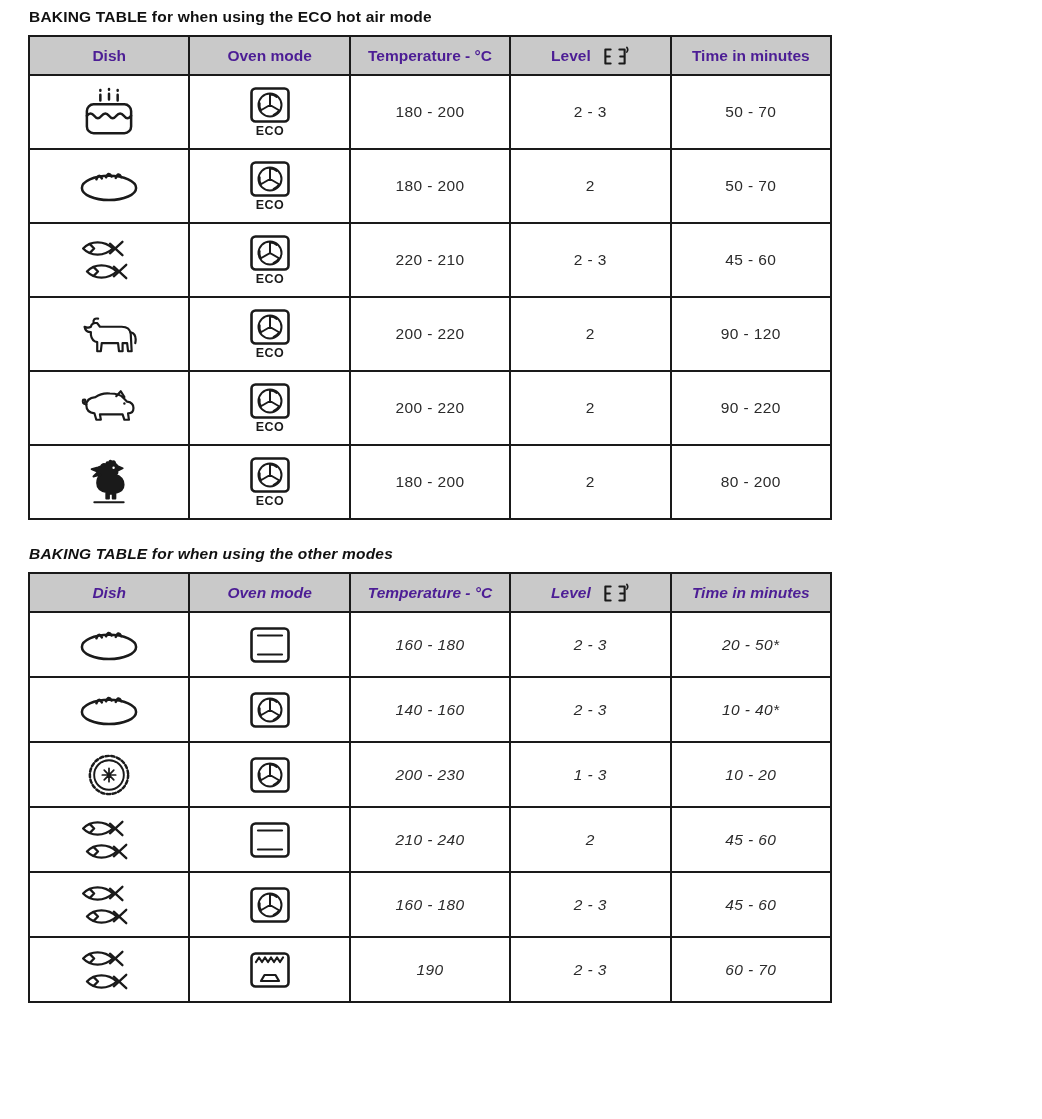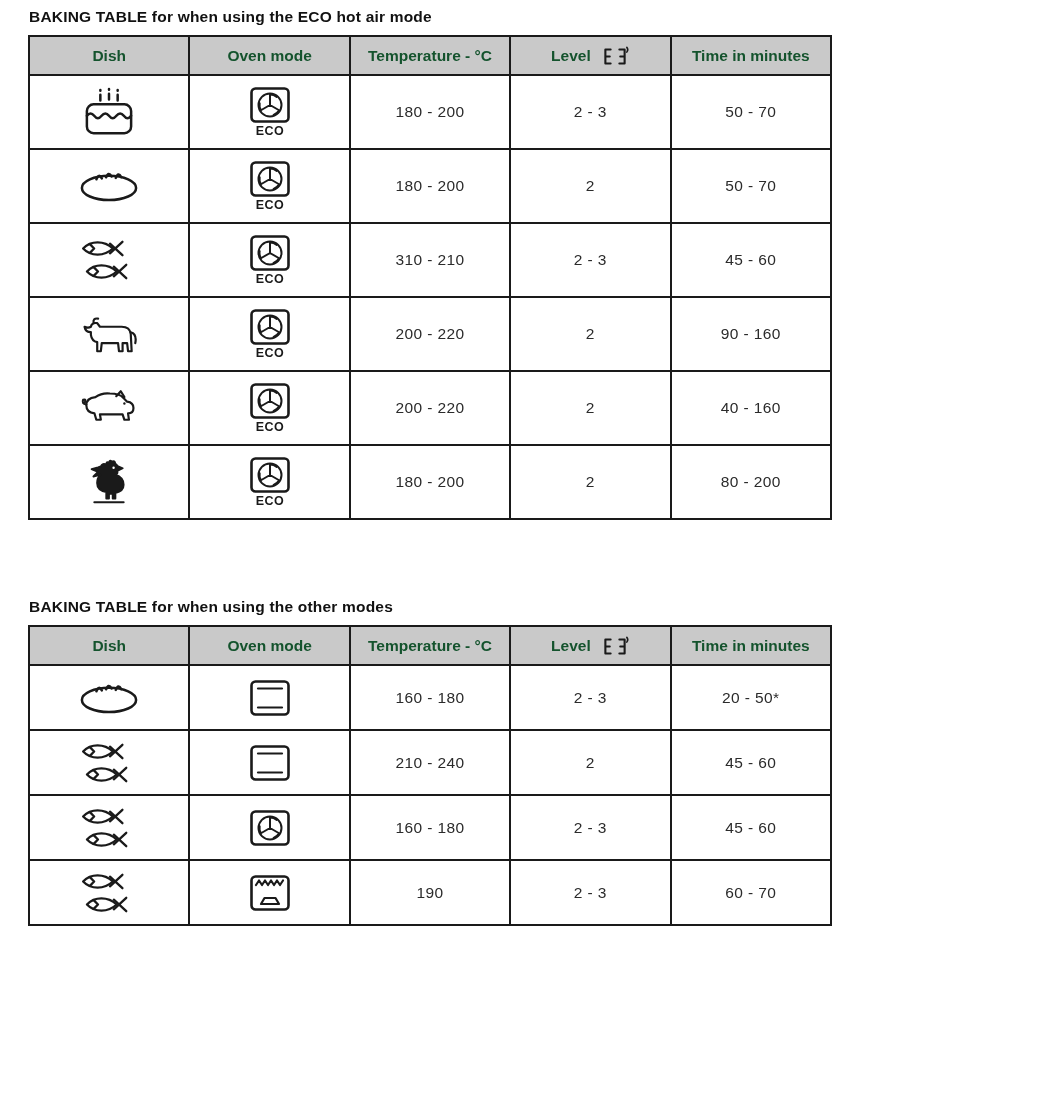--- a/index.html
+++ b/index.html
@@ -36,30 +36,30 @@
     border:2px solid var(--border-color);
     text-align:center;
     vertical-align:middle;
     padding:0;
   }
   table.baking thead th{
     background:var(--header-bg);
     height:39px;
     font-size:15.5px;
     font-weight:700;
-    color:#14532d;
+    color:#4c1d95;
   }
   table.baking td{
     font-size:15.5px;
     letter-spacing:.4px;
     color:#2b2b2b;
   }
   .sec-eco tbody tr{height:74px;}
   .sec-other tbody tr{height:65px;}
-  .sec-other{margin-top:78px;}
+  .sec-other{margin-top:25px;font-style:italic;}
   .th-inner{
     display:flex;
     align-items:center;
     justify-content:center;
     gap:9px;
   }
   .icon{
     display:inline-flex;
     align-items:flex-start;
     justify-content:center;
@@ -183,21 +183,21 @@
             <td><span class="icon mode-ic">
                 <svg width="42" height="52" viewBox="0 0 42 52">
                   <g fill="none" stroke="#1a1a1a" stroke-linecap="round" stroke-linejoin="round">
                     <rect x="2.5" y="2.5" width="37" height="33" rx="4" stroke-width="2.6"></rect>
                     <circle cx="21" cy="19" r="11.5" stroke-width="2"></circle>
                     <path stroke-width="2" d="M21 19 L21 8.5 A10.5 10.5 0 0 1 27.75 10.96 M21 19 L30.09 24.25 A10.5 10.5 0 0 1 24.59 28.87 M21 19 L11.91 24.25 A10.5 10.5 0 0 1 10.66 17.18"></path>
                   </g>
                   <text x="21" y="49" text-anchor="middle" font-family="Liberation Sans, DejaVu Sans, sans-serif" font-size="12.5" font-weight="800" fill="#1a1a1a" letter-spacing="0.5">ECO</text>
                 </svg>
               </span></td>
-            <td>310 - 210</td>
+            <td>220 - 210</td>
             <td>2 - 3</td>
             <td>45 - 60</td>
           </tr>
           <tr>
             <td><span class="icon dish-ic">
                 <svg width="58" height="42" viewBox="0 0 64 44">
                   <g fill="none" stroke="#1a1a1a" stroke-linecap="round" stroke-linejoin="round" stroke-width="2.4">
                     <path d="M12 20 Q6 20 5 14 Q9 16 12 14 Q13 9 19 10 L22 14 L46 14 Q55 14 56 22 L57 41 L53 41 L52 32 L47 32 L47 41 L43 41 L42 32 L24 32 L23 41 L19 41 L19 31 Q13 30 12 23 Z"></path>
                     <path d="M15 10 Q14 4 20 5"></path>
                     <path d="M56 20 Q63 22 61 32"></path>
@@ -209,21 +209,21 @@
                   <g fill="none" stroke="#1a1a1a" stroke-linecap="round" stroke-linejoin="round">
                     <rect x="2.5" y="2.5" width="37" height="33" rx="4" stroke-width="2.6"></rect>
                     <circle cx="21" cy="19" r="11.5" stroke-width="2"></circle>
                     <path stroke-width="2" d="M21 19 L21 8.5 A10.5 10.5 0 0 1 27.75 10.96 M21 19 L30.09 24.25 A10.5 10.5 0 0 1 24.59 28.87 M21 19 L11.91 24.25 A10.5 10.5 0 0 1 10.66 17.18"></path>
                   </g>
                   <text x="21" y="49" text-anchor="middle" font-family="Liberation Sans, DejaVu Sans, sans-serif" font-size="12.5" font-weight="800" fill="#1a1a1a" letter-spacing="0.5">ECO</text>
                 </svg>
               </span></td>
             <td>200 - 220</td>
             <td>2</td>
-            <td>90 - 160</td>
+            <td>90 - 120</td>
           </tr>
           <tr>
             <td><span class="icon dish-ic">
                 <svg width="58" height="38" viewBox="0 0 64 40">
                   <g fill="none" stroke="#1a1a1a" stroke-linecap="round" stroke-linejoin="round" stroke-width="2.4">
                     <path d="M52 13 Q59 14 59 20 Q59 26 53 26 L54 33 L49 33 L47 27 L22 27 L23 33 L18 33 L16 26 Q7 25 7 17 Q7 9 17 8 Q24 3 33 4 Q44 4 48 9 Z"></path>
                     <path d="M40 7 L45 1.5 L49 8"></path>
                     <path d="M7 16 Q1.5 15 3.5 11 Q7 9.5 5.5 13.5"></path>
                     <circle cx="49" cy="15" r="1.3" fill="#1a1a1a" stroke="none"></circle>
                   </g>
@@ -234,21 +234,21 @@
                   <g fill="none" stroke="#1a1a1a" stroke-linecap="round" stroke-linejoin="round">
                     <rect x="2.5" y="2.5" width="37" height="33" rx="4" stroke-width="2.6"></rect>
                     <circle cx="21" cy="19" r="11.5" stroke-width="2"></circle>
                     <path stroke-width="2" d="M21 19 L21 8.5 A10.5 10.5 0 0 1 27.75 10.96 M21 19 L30.09 24.25 A10.5 10.5 0 0 1 24.59 28.87 M21 19 L11.91 24.25 A10.5 10.5 0 0 1 10.66 17.18"></path>
                   </g>
                   <text x="21" y="49" text-anchor="middle" font-family="Liberation Sans, DejaVu Sans, sans-serif" font-size="12.5" font-weight="800" fill="#1a1a1a" letter-spacing="0.5">ECO</text>
                 </svg>
               </span></td>
             <td>200 - 220</td>
             <td>2</td>
-            <td>40 - 160</td>
+            <td>90 - 220</td>
           </tr>
           <tr>
             <td><span class="icon dish-ic">
                 <svg width="44" height="46" viewBox="0 0 48 50">
                   <g fill="none" stroke="#1a1a1a" stroke-linecap="round" stroke-linejoin="round" stroke-width="2">
                     <path fill="#1a1a1a" d="M15 8 Q17 4 21 6 Q21 2 24 4 Q25 0 27.5 3 Q30 1 31 5 L34 8 L39 10 L33 13 Q34 16 31 17 Q40 20 40 28 Q40 35 31 37 L31 43 L28 43 L28 38 L24 38 L24 43 L21 43 L21 36 Q11 34 11 26 Q11 20 15 17 L7 19 L12 14 L5 11 L12 9 Z"></path>
                     <circle cx="29" cy="9.5" r="1.3" fill="#ffffff" stroke="none"></circle>
                     <path d="M8 47 H40" stroke-width="2.2"></path>
                   </g>
                 </svg>
@@ -330,20 +330,65 @@
                     <path d="M9 28.5 H33" stroke-width="2.2"></path>
                   </g>
                 </svg>
               </span></td>
             <td>160 - 180</td>
             <td>2 - 3</td>
             <td>20 - 50*</td>
           </tr>
           <tr>
             <td><span class="icon dish-ic">
+                <svg width="60" height="34" viewBox="0 0 62 34">
+                  <g fill="none" stroke="#1a1a1a" stroke-linecap="round" stroke-linejoin="round" stroke-width="2.6">
+                    <ellipse cx="31" cy="19" rx="28" ry="12.5"></ellipse>
+                    <path d="M18 10 q2.6 -6.5 5.6 -0.8 M28 8 q2.6 -6.5 5.6 -0.8 M38 8.6 q2.6 -6.5 5.6 -0.8"></path>
+                  </g>
+                </svg>
+              </span></td>
+            <td><span class="icon mode-ic">
+                <svg width="42" height="38" viewBox="0 0 42 38">
+                  <g fill="none" stroke="#1a1a1a" stroke-linecap="round" stroke-linejoin="round">
+                    <rect x="2.5" y="2.5" width="37" height="33" rx="4" stroke-width="2.6"></rect>
+                    <circle cx="21" cy="19" r="11.5" stroke-width="2"></circle>
+                    <path stroke-width="2" d="M21 19 L21 8.5 A10.5 10.5 0 0 1 27.75 10.96 M21 19 L30.09 24.25 A10.5 10.5 0 0 1 24.59 28.87 M21 19 L11.91 24.25 A10.5 10.5 0 0 1 10.66 17.18"></path>
+                  </g>
+                </svg>
+              </span></td>
+            <td>140 - 160</td>
+            <td>2 - 3</td>
+            <td>10 - 40*</td>
+          </tr>
+          <tr>
+            <td><span class="icon dish-ic">
+                <svg width="44" height="44" viewBox="0 0 46 46">
+                  <g fill="none" stroke="#1a1a1a" stroke-linecap="round" stroke-linejoin="round">
+                    <circle cx="23" cy="23" r="20" stroke-width="2.6" stroke-dasharray="3.4 2.6"></circle>
+                    <circle cx="23" cy="23" r="15.5" stroke-width="2"></circle>
+                    <path stroke-width="1.8" d="M23 16 V30 M16 23 H30 M18 18 L28 28 M28 18 L18 28"></path>
+                  </g>
+                </svg>
+              </span></td>
+            <td><span class="icon mode-ic">
+                <svg width="42" height="38" viewBox="0 0 42 38">
+                  <g fill="none" stroke="#1a1a1a" stroke-linecap="round" stroke-linejoin="round">
+                    <rect x="2.5" y="2.5" width="37" height="33" rx="4" stroke-width="2.6"></rect>
+                    <circle cx="21" cy="19" r="11.5" stroke-width="2"></circle>
+                    <path stroke-width="2" d="M21 19 L21 8.5 A10.5 10.5 0 0 1 27.75 10.96 M21 19 L30.09 24.25 A10.5 10.5 0 0 1 24.59 28.87 M21 19 L11.91 24.25 A10.5 10.5 0 0 1 10.66 17.18"></path>
+                  </g>
+                </svg>
+              </span></td>
+            <td>200 - 230</td>
+            <td>1 - 3</td>
+            <td>10 - 20</td>
+          </tr>
+          <tr>
+            <td><span class="icon dish-ic">
                 <svg width="58" height="46" viewBox="0 0 60 48">
                   <g fill="none" stroke="#1a1a1a" stroke-linecap="round" stroke-linejoin="round" stroke-width="2.4">
                     <g>
                       <path d="M3 12 C11 3.5 25 3.5 34 12 C25 20.5 11 20.5 3 12 Z"></path>
                       <path d="M31 7 L44 19 M31 17 L44 5"></path>
                       <path d="M10 7.5 l4.5 4.5 l-4.5 4.5"></path>
                     </g>
                     <g transform="translate(4,24)">
                       <path d="M3 12 C11 3.5 25 3.5 34 12 C25 20.5 11 20.5 3 12 Z"></path>
                       <path d="M31 7 L44 19 M31 17 L44 5"></path>

